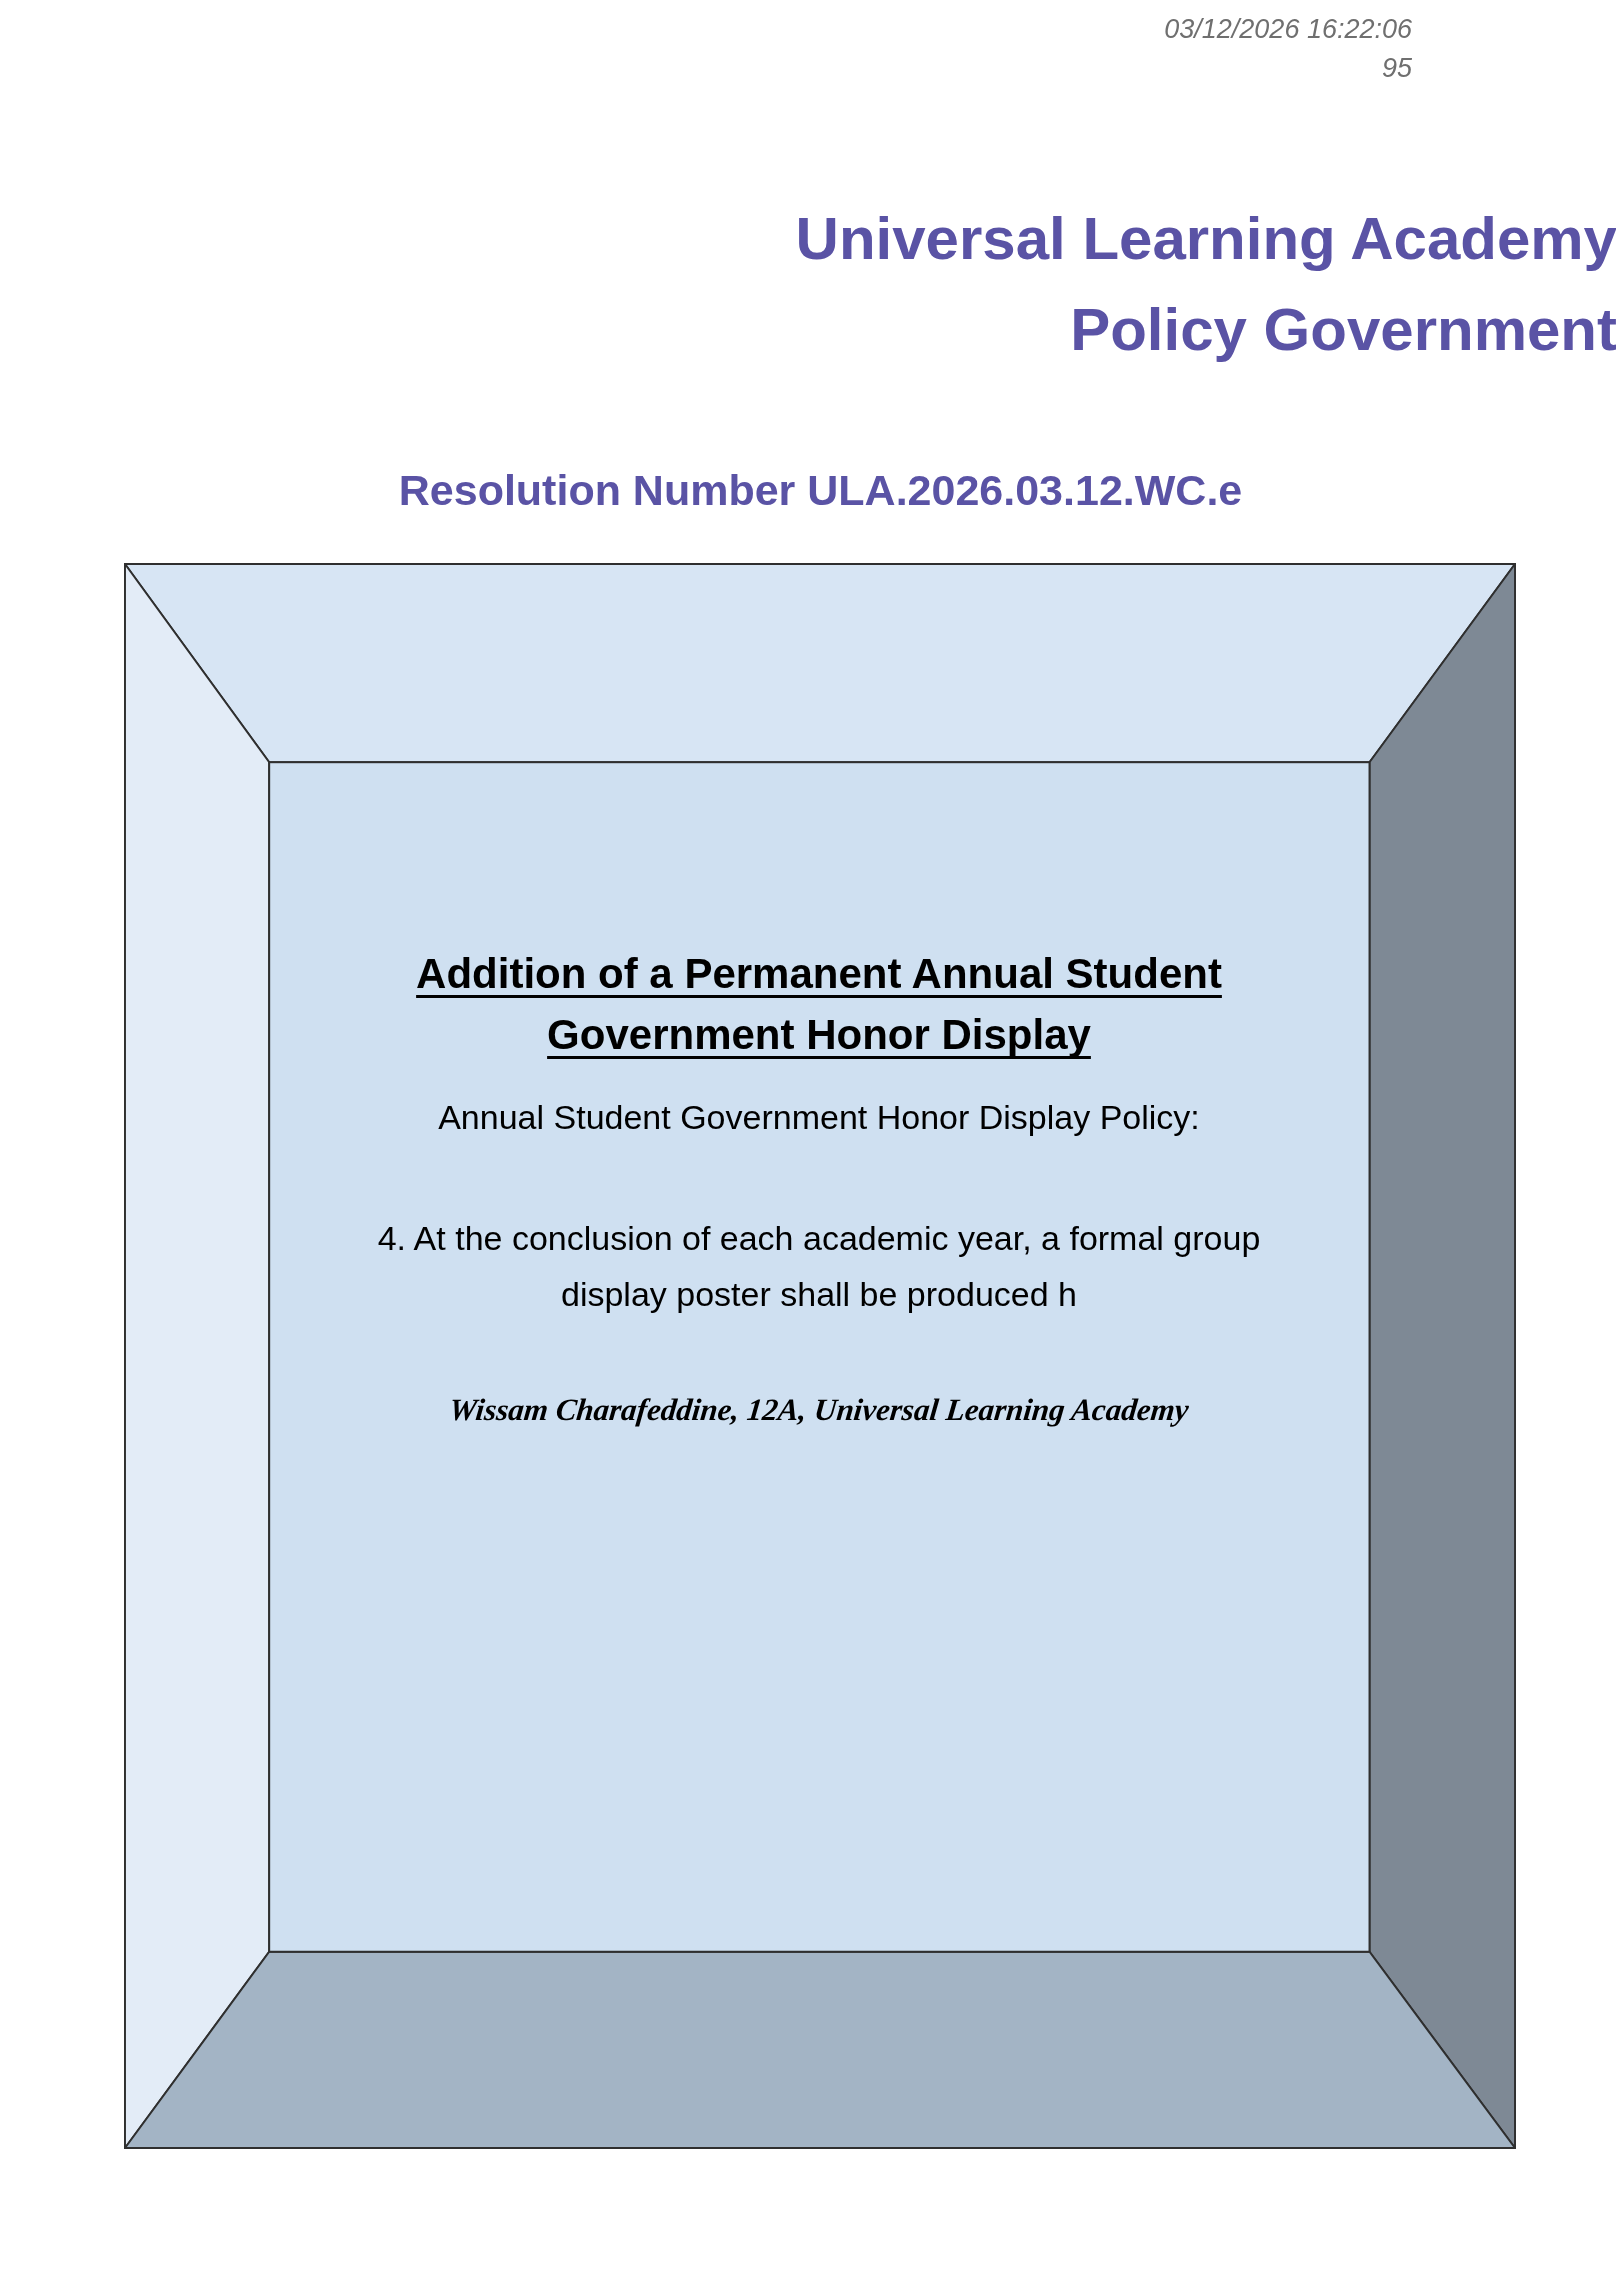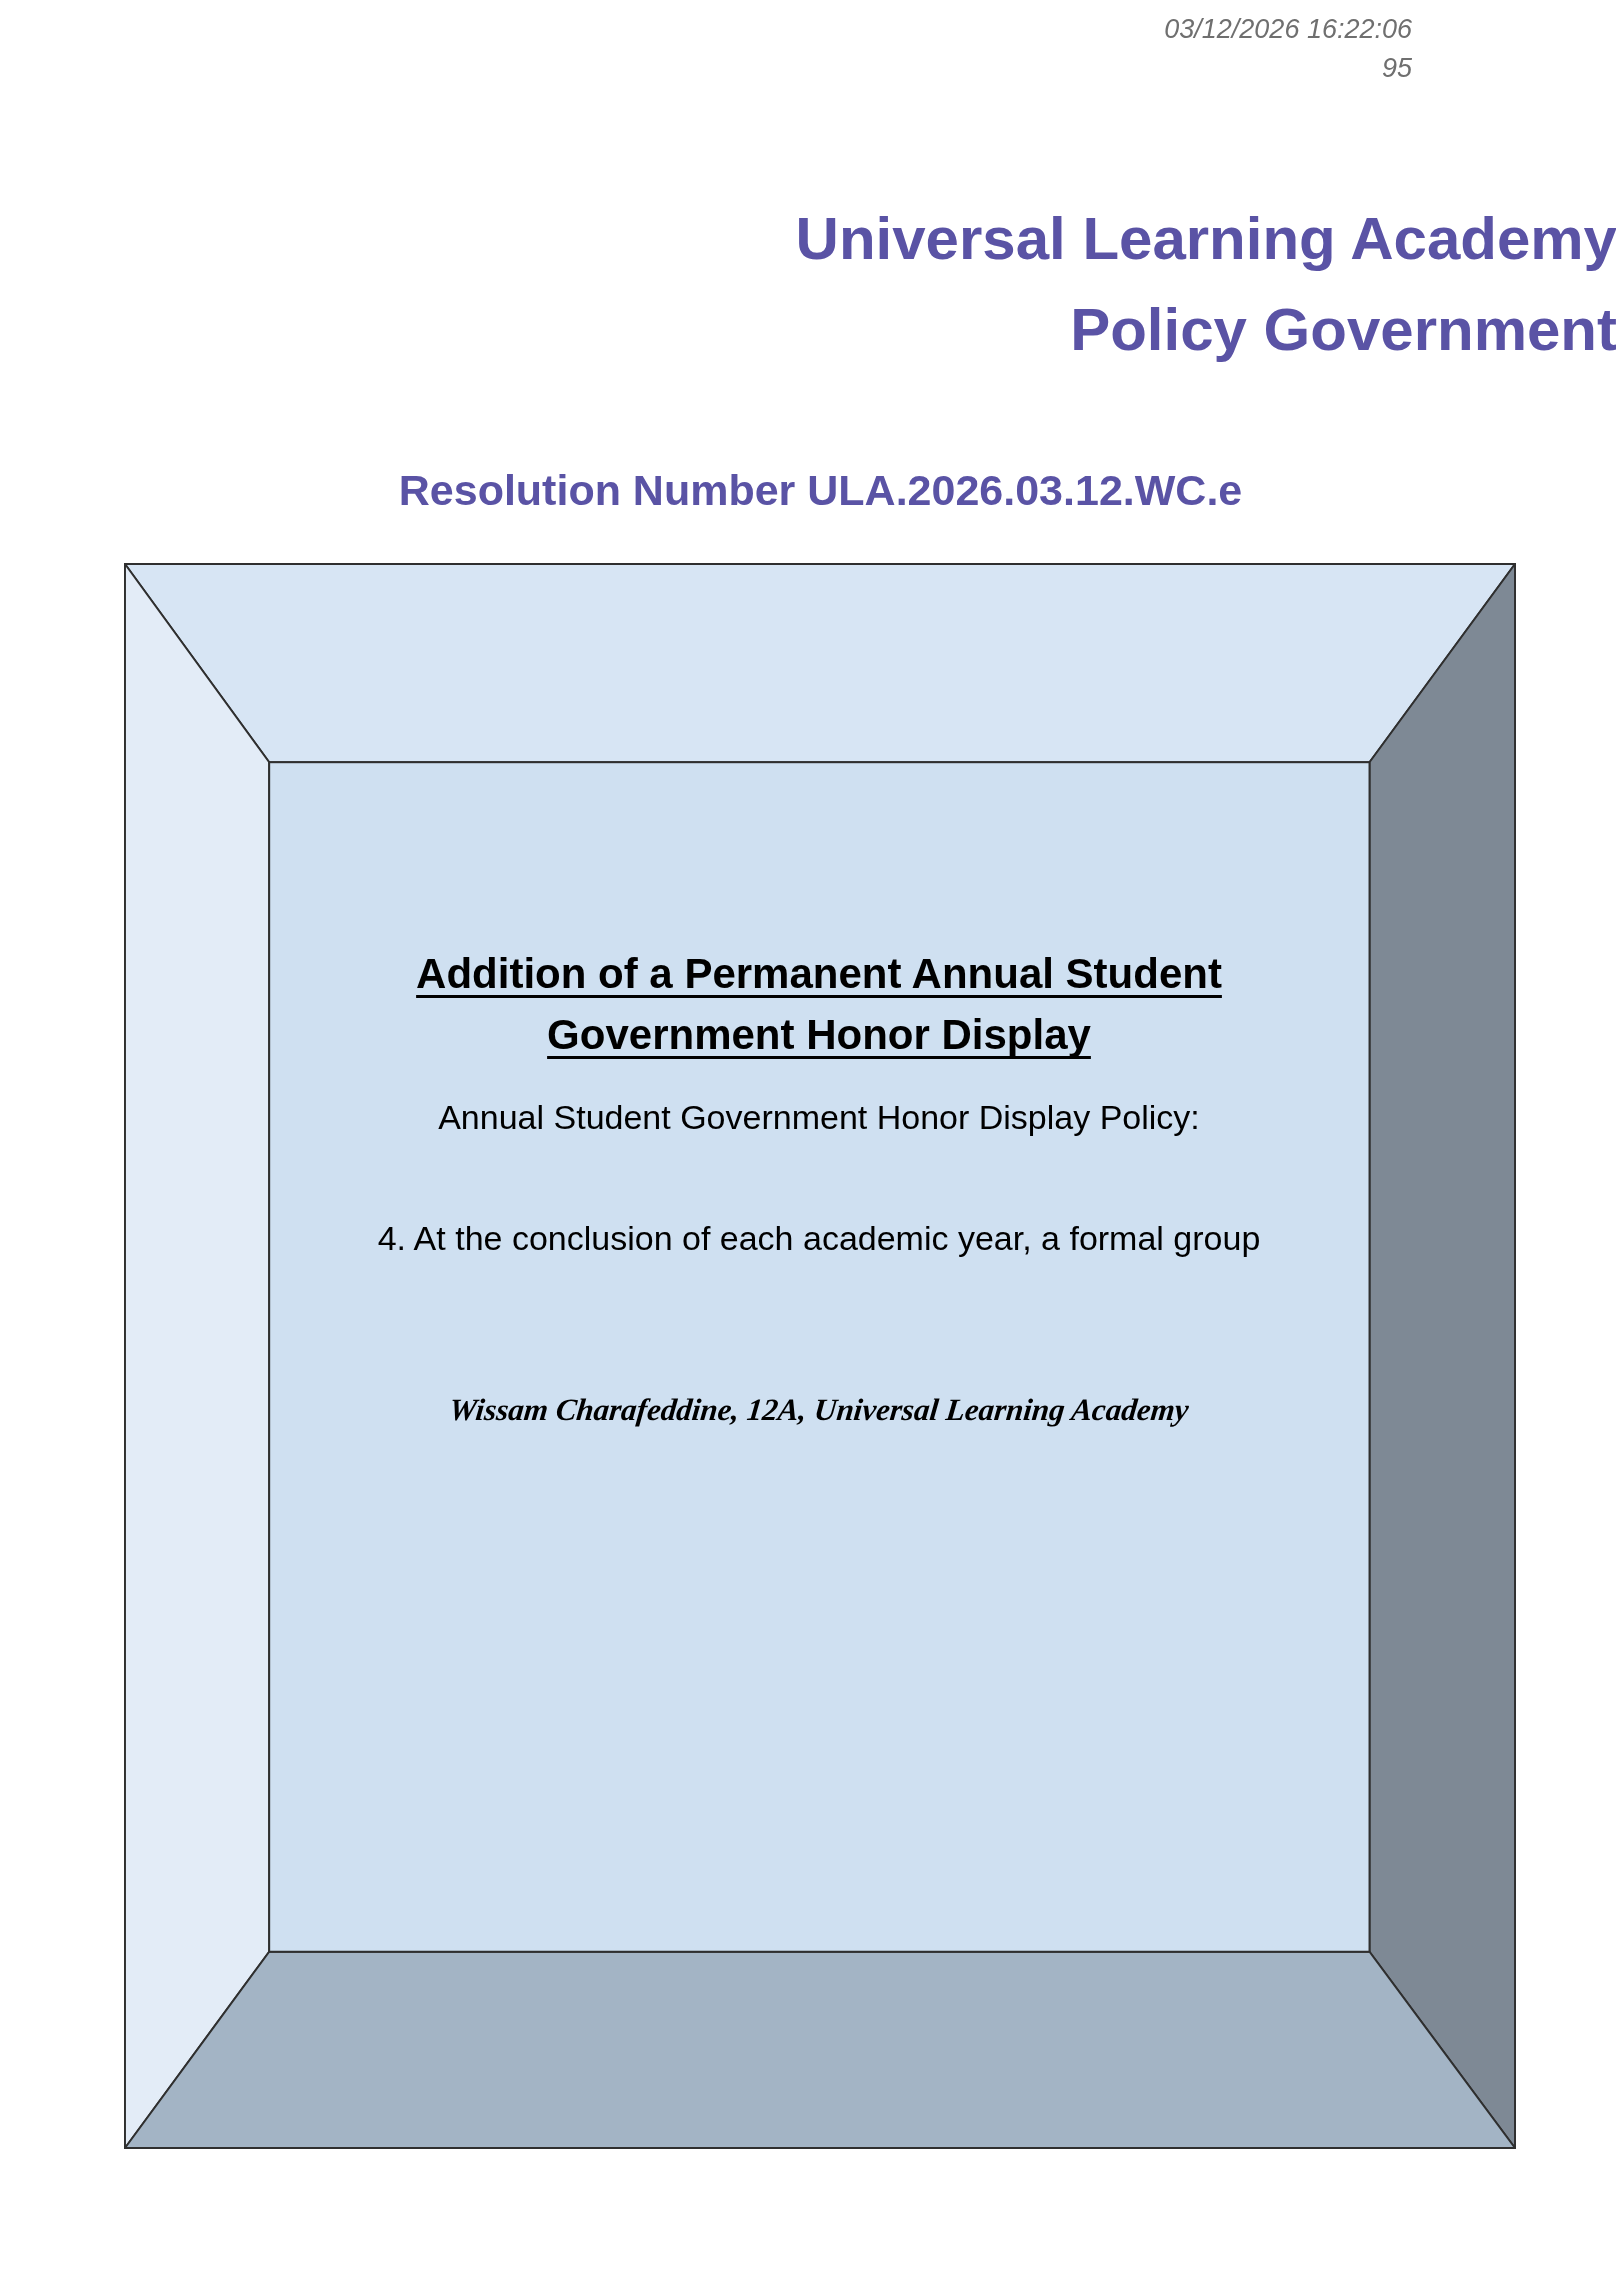--- a/index.html
+++ b/index.html
@@ -126,18 +126,19 @@
 
   <div class="frame-text frame-heading">
     <div><span class="u">Addition of a Permanent Annual Student</span></div>
     <div><span class="u">Government Honor Display</span></div>
   </div>
 
   <div class="frame-text policy-title">Annual Student Government Honor Display Policy:</div>
 
   <div class="frame-text policy-item">
     <div>4. At the conclusion of each academic year, a formal group</div>
+    <div>display poster shall be produced h</div>
   </div>
 
   <div class="frame-text signature">Wissam Charafeddine, 12A, Universal Learning Academy</div>
 
 </div>
 
 
 </body></html>

